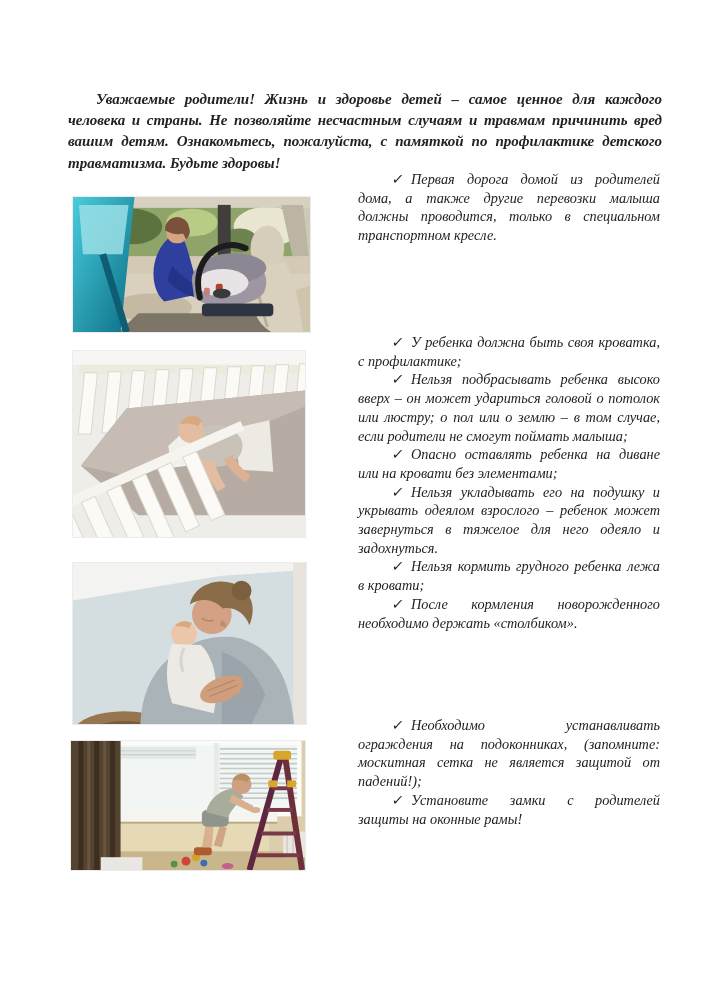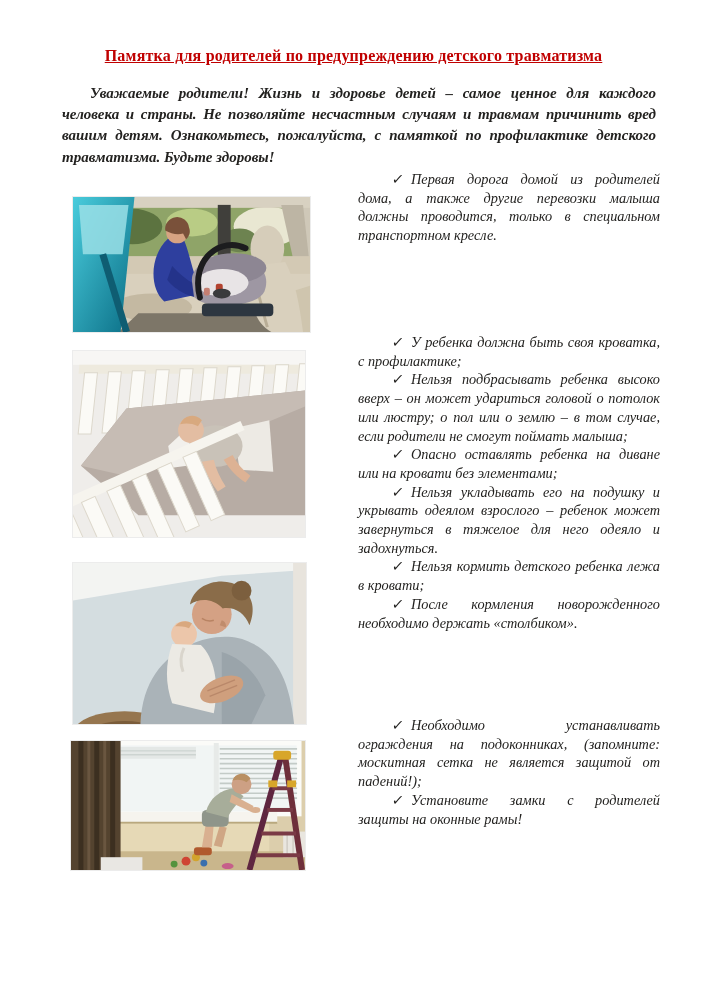--- a/index.html
+++ b/index.html
@@ -14,21 +14,21 @@
   .title{
     position:absolute;left:0;top:47px;width:707px;
     margin:0;text-align:center;
     font-size:16px;font-weight:bold;
     color:#c00000;
     text-decoration:underline;
     letter-spacing:.2px;
   }
   .intro{
     position:absolute;left:62px;top:83px;width:594px;
-    margin:0;
+    margin:6px;
     font-size:15px;font-weight:bold;font-style:italic;
     line-height:21.2px;
     text-align:justify;text-align-last:left;
     text-indent:28px;
   }
   .photo{
     position:absolute;margin:0;padding:0;
     border:1px solid #ececec;box-sizing:border-box;
     background:#f4f3f1;
   }
@@ -55,21 +55,20 @@
     display:inline-block;
     margin-right:7px;
     transform:skewX(-8deg);
   }
 </style>
 </head>
 <body>
 
 <div class="page">
 
-  <h1 class="title">Памятка для родителей по предупреждению детского травматизма</h1>
 
   <p class="intro">Уважаемые родители! Жизнь и здоровье детей – самое ценное для каждого человека и страны. Не позволяйте несчастным случаям и травмам причинить вред вашим детям. Ознакомьтесь, пожалуйста, с памяткой по профилактике детского травматизма. Будьте здоровы!</p>
 
   <figure class="photo p1">
     <svg viewBox="0 0 239 137" preserveAspectRatio="none">
       <defs>
         <linearGradient id="teal" x1="0" y1="0" x2="1" y2="1">
           <stop offset="0" stop-color="#49ccdc"></stop>
             <stop offset="1" stop-color="#0a6d85"></stop>
         </linearGradient>
@@ -250,21 +249,21 @@
 
   <div class="bullets b1">
     <p class="li"><span class="chk">✓</span><span>Первая дорога домой из родителей дома, а также другие перевозки малыша должны проводится, только в специальном транспортном кресле.</span></p>
   </div>
 
   <div class="bullets b2">
     <p class="li"><span class="chk">✓</span><span>У ребенка должна быть своя кроватка, с профилактике;</span></p>
     <p class="li"><span class="chk">✓</span><span>Нельзя подбрасывать ребенка высоко вверх – он может удариться головой о потолок или люстру; о пол или о землю – в том случае, если родители не смогут поймать малыша;</span></p>
     <p class="li"><span class="chk">✓</span><span>Опасно оставлять ребенка на диване или на кровати без элементами;</span></p>
     <p class="li"><span class="chk">✓</span><span>Нельзя укладывать его на подушку и укрывать одеялом взрослого – ребенок может завернуться в тяжелое для него одеяло и задохнуться.</span></p>
-    <p class="li"><span class="chk">✓</span><span>Нельзя кормить детского ребенка лежа в кровати;</span></p>
+    <p class="li"><span class="chk">✓</span><span>Нельзя кормить грудного ребенка лежа в кровати;</span></p>
     <p class="li"><span class="chk">✓</span><span>После кормления новорожденного необходимо держать «столбиком».</span></p>
   </div>
 
   <div class="bullets b3">
     <p class="li"><span class="chk">✓</span><span>Необходимо устанавливать ограждения на подоконниках, (запомните: москитная сетка не является защитой от падений!);</span></p>
     <p class="li"><span class="chk">✓</span><span>Установите замки с родителей защиты на оконные рамы!</span></p>
   </div>
 
 </div>
 

